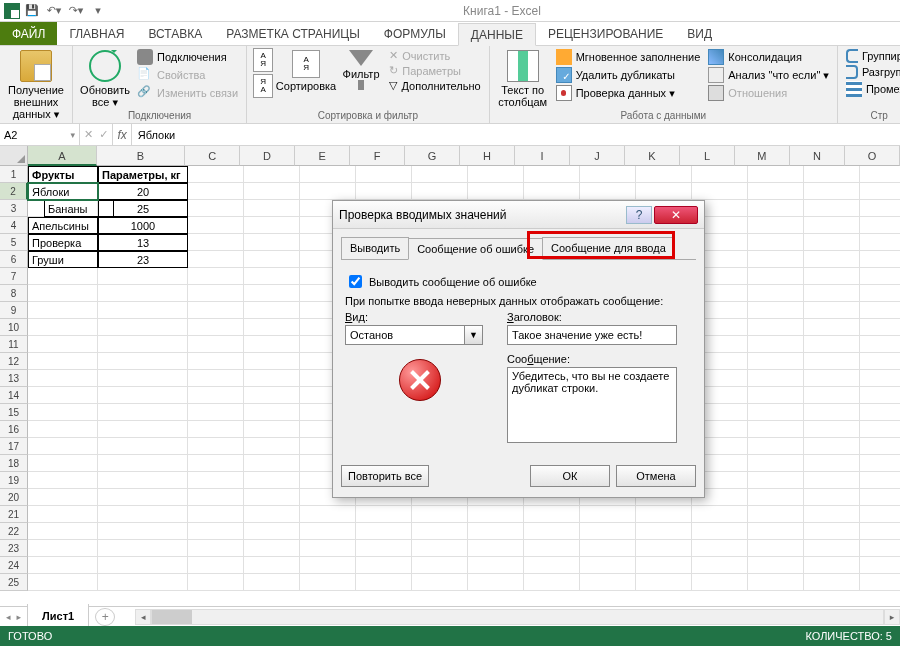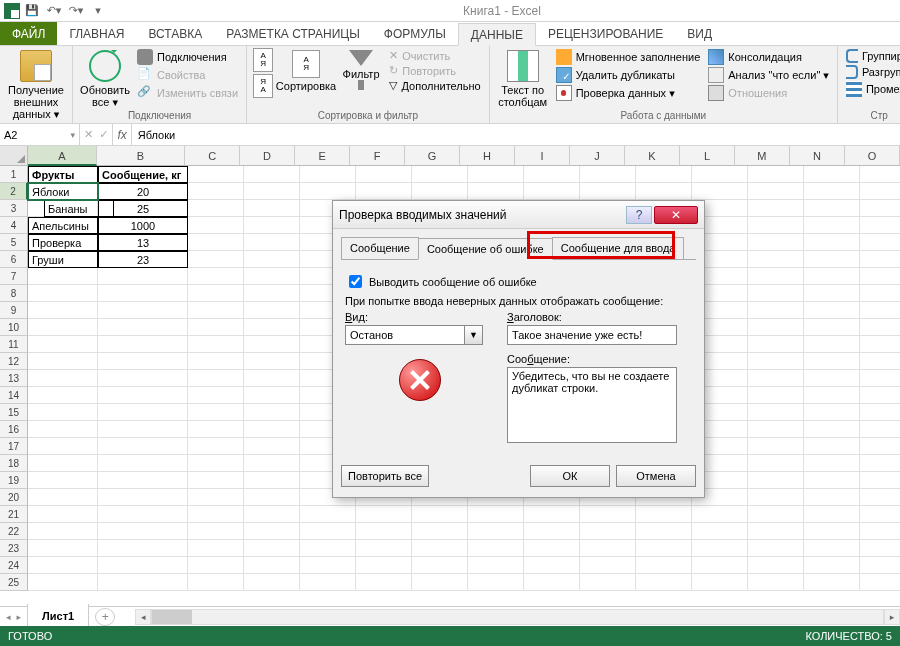--- a/index.html
+++ b/index.html
@@ -203,21 +203,21 @@
         <div class="ico-funnel"></div>
         <span>Фильтр</span>
       </div>
       <div class="rstack">
         <div class="rbtn-small" style="color:#aaa">
             <span>✕</span>
             <span>Очистить</span>
           </div>
         <div class="rbtn-small" style="color:#aaa">
             <span>↻</span>
-            <span>Повторить</span>
+            <span>Параметры</span>
           </div>
         <div class="rbtn-small">
             <span>▽</span>
             <span>Дополнительно</span>
           </div>
       </div>
     </div>
     <div class="rgroup-label">Сортировка и фильтр</div>
   </div>
   <div class="rgroup">
@@ -704,21 +704,21 @@
       <div class="cell" style="left: 384px; top: 408px; width: 56px; height: 17px;"></div>
       <div class="cell" style="left: 440px; top: 408px; width: 56px; height: 17px;"></div>
       <div class="cell" style="left: 496px; top: 408px; width: 56px; height: 17px;"></div>
       <div class="cell" style="left: 552px; top: 408px; width: 56px; height: 17px;"></div>
       <div class="cell" style="left: 608px; top: 408px; width: 56px; height: 17px;"></div>
       <div class="cell" style="left: 664px; top: 408px; width: 56px; height: 17px;"></div>
       <div class="cell" style="left: 720px; top: 408px; width: 56px; height: 17px;"></div>
       <div class="cell" style="left: 776px; top: 408px; width: 56px; height: 17px;"></div>
       <div class="cell" style="left: 832px; top: 408px; width: 56px; height: 17px;"></div>
       <div class="cell bord-all bold" style="left: 0px; top: 0px; width: 70px; height: 17px;">Фрукты</div>
-      <div class="cell bord-all bold" style="left: 70px; top: 0px; width: 90px; height: 17px;">Сообщение, кг</div>
+      <div class="cell bord-all bold" style="left: 70px; top: 0px; width: 90px; height: 17px;">Параметры, кг</div>
       <div class="cell bord-all active-cell" style="left: 0px; top: 17px; width: 70px; height: 17px;">Яблоки</div>
       <div class="cell bord-all center" style="left: 70px; top: 17px; width: 90px; height: 17px;">20</div>
       <div class="cell bord-all" style="left: 16px; top: 34px; width: 70px; height: 17px;">Бананы</div>
       <div class="cell bord-all center" style="left: 70px; top: 34px; width: 90px; height: 17px;">25</div>
       <div class="cell bord-all" style="left: 0px; top: 51px; width: 70px; height: 17px;">Апельсины</div>
       <div class="cell bord-all center" style="left: 70px; top: 51px; width: 90px; height: 17px;">1000</div>
       <div class="cell bord-all" style="left: 0px; top: 68px; width: 70px; height: 17px;">Проверка</div>
       <div class="cell bord-all center" style="left: 70px; top: 68px; width: 90px; height: 17px;">13</div>
       <div class="cell bord-all" style="left: 0px; top: 85px; width: 70px; height: 17px;">Груши</div>
       <div class="cell bord-all center" style="left: 70px; top: 85px; width: 90px; height: 17px;">23</div>
@@ -748,21 +748,21 @@
 
 <div class="dialog">
   <div class="dlg-title">
     <span>Проверка вводимых значений</span>
     <span class="spacer"></span>
     <div class="dlg-help">?</div>
     <div class="dlg-close">✕</div>
   </div>
   <div class="dlg-body">
     <div class="dlg-tabs" style="position:relative">
-      <div class="dlg-tab">Сообщение</div>
+      <div class="dlg-tab">Выводить</div>
       <div class="dlg-tab active">Сообщение об ошибке</div>
       <div class="dlg-tab">Сообщение для ввода</div>
       <div class="highlight-tab" style="left:186px; top:-6px; width:148px; height:28px;"></div>
     </div>
     <div class="dlg-content">
       <div class="dlg-row chk">
         <input type="checkbox" checked="" style="">
         <span>Выводить сообщение об ошибке</span>
       </div>
       <div class="dlg-row">При попытке ввода неверных данных отображать сообщение:</div>

